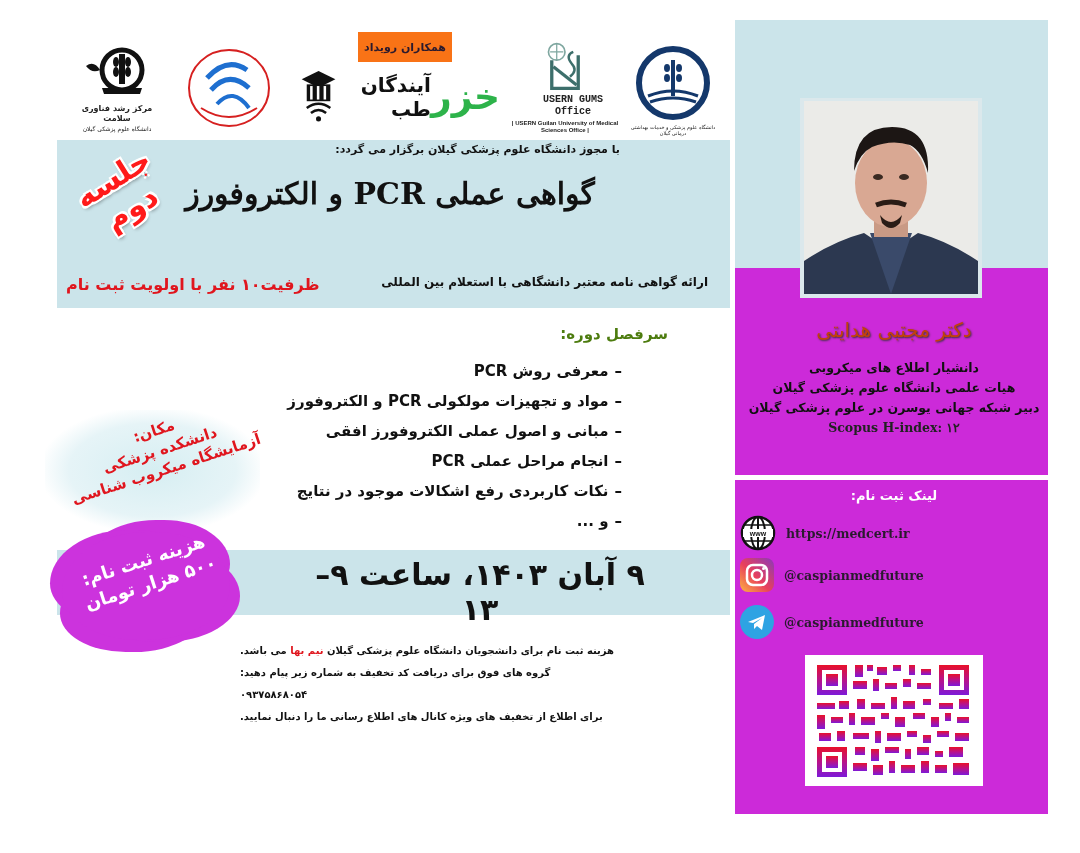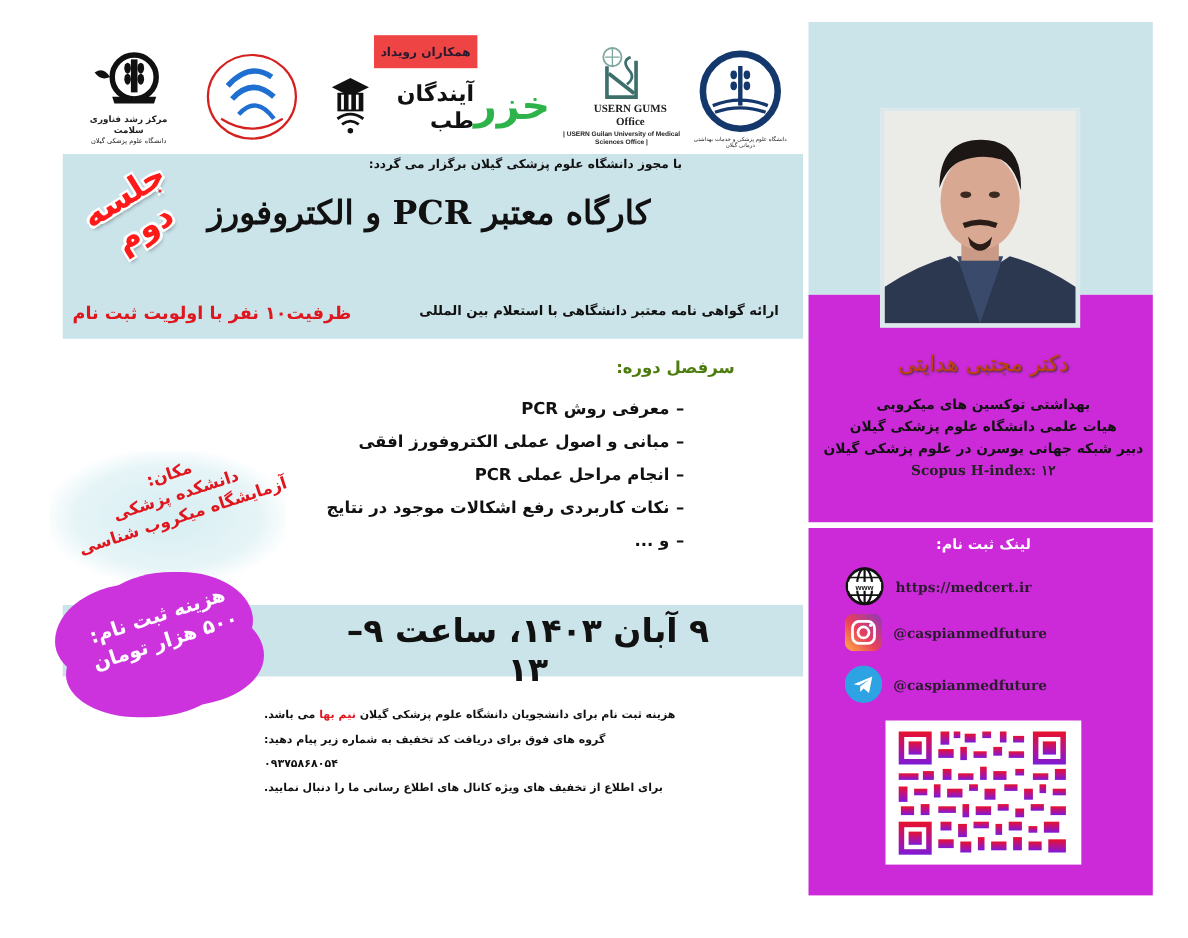--- a/index.html
+++ b/index.html
@@ -1,20 +1,20 @@
 <!DOCTYPE html>
 <html><head>
 <meta charset="utf-8">
 <style>
   html,body{margin:0;padding:0;}
   body{width:1080px;height:853px;background:#ffffff;position:relative;overflow:hidden;font-family:"DejaVu Sans","Liberation Sans",sans-serif;}
   .abs{position:absolute;}
   .rtl{direction:rtl;}
   
-  .partners-label{left:340px;top:32px;width:94px;height:30px;background:#ef4444;color:#2a1a2e;font-weight:bold;font-size:11px;display:flex;align-items:center;justify-content:center;}
+  .partners-label{left:358px;top:32px;width:94px;height:30px;background:#f97316;color:#2a1a2e;font-weight:bold;font-size:11px;display:flex;align-items:center;justify-content:center;}
   .logo{top:44px;height:92px;display:flex;flex-direction:column;align-items:center;justify-content:flex-start;}
   .logo svg{display:block;}
   .logo-cap{font-size:8px;font-weight:bold;color:#222;text-align:center;line-height:1.2;margin-top:2px;}
   .logo-cap.small{font-size:6px;font-weight:normal;}
   
   .header-band{left:57px;top:140px;width:673px;height:168px;background:#cbe4ea;}
   .permit{right:460px;top:143px;font-size:11px;font-weight:bold;color:#111;}
   .title{left:180px;top:176px;width:420px;text-align:center;font-size:30px;font-weight:bold;color:#111;font-family:"DejaVu Serif","Liberation Serif",serif;}
   .session{left:62px;top:158px;width:120px;text-align:center;font-size:30px;font-weight:bold;color:#ff1a1a;transform:rotate(-32deg);text-shadow:2px 2px 0 #fff,-2px -2px 0 #fff,2px -2px 0 #fff,-2px 2px 0 #fff,0 3px 4px rgba(0,0,0,.4);}
   .cert{right:372px;top:275px;font-size:12px;font-weight:bold;color:#111;}
@@ -39,21 +39,21 @@
   .rp-top{left:735px;top:20px;width:313px;height:248px;background:#cbe4ea;}
   .rp-mag{left:735px;top:268px;width:313px;height:207px;background:#cc2ad9;}
   .rp-sep{left:735px;top:475px;width:313px;height:5px;background:#ffffff;}
   .rp-mag2{left:735px;top:480px;width:313px;height:334px;background:#cc2ad9;}
   .photo-frame{left:800px;top:98px;width:182px;height:200px;background:#dbe8ec;}
   .photo{left:804px;top:101px;width:174px;height:193px;background:#e9e9e7;overflow:hidden;}
   .name{left:740px;top:318px;width:308px;text-align:center;font-size:20px;font-weight:normal;color:#c2410c;text-shadow:1px 1px 2px #333;}
   .bio{left:740px;top:358px;width:308px;text-align:center;font-size:12.5px;font-weight:bold;color:#111;line-height:20px;}
   .bio .scopus{font-family:"DejaVu Serif","Liberation Serif",serif;color:#222;}
   .reg-title{left:740px;top:488px;width:308px;text-align:center;font-size:13px;font-weight:bold;color:#fff;}
-  .link-row{left:768px;display:flex;align-items:center;gap:10px;}
+  .link-row{left:740px;display:flex;align-items:center;gap:10px;}
   .link-row .txt{font-family:"DejaVu Serif","Liberation Serif",serif;font-weight:bold;font-size:12.5px;color:#2a1a2e;}
   .qr-box{left:805px;top:655px;width:178px;height:131px;background:#fff;}
 </style>
 </head>
 <body>
 
 <div class="abs partners-label rtl">همکاران رویداد</div>
 
 <div class="abs logo" style="left:72px;width:90px;">
   <svg width="70" height="58" viewBox="0 0 70 58">
@@ -100,47 +100,48 @@
 </div>
 
 <div class="abs logo" style="left:510px;width:110px;top:42px;">
   <svg width="56" height="60" viewBox="0 0 56 60">
     <circle cx="18" cy="12" r="10" fill="none" stroke="#7fa7a0" stroke-width="2"></circle>
     <path d="M10 12 h16 M18 2 v20" stroke="#7fa7a0" stroke-width="1.5"></path>
     <path d="M12 22 v34 h32 v-40" stroke="#3d6f6b" stroke-width="4" fill="none"></path>
     <path d="M14 30 l28 22" stroke="#3d6f6b" stroke-width="4"></path>
     <path d="M38 12 q-10 4 -2 14 q8 8 -2 16" stroke="#3d6f6b" stroke-width="3" fill="none"></path>
   </svg>
-  <div class="logo-cap" style="font-family:Liberation Serif, serif;font-size:10px;margin-left:16px;">USERN GUMS Office</div>
+  <div class="logo-cap" style="font-family:Liberation Mono, monospace;font-size:10px;margin-left:16px;">USERN GUMS Office</div>
   <div class="logo-cap small" style="font-family:'Liberation Sans',sans-serif;font-weight:bold;">| USERN Guilan University of Medical Sciences Office |</div>
 </div>
 
 <div class="abs logo" style="left:630px;width:86px;top:44px;">
   <svg width="78" height="78" viewBox="0 0 78 78">
     <circle cx="39" cy="39" r="34" fill="none" stroke="#14386b" stroke-width="6"></circle>
     <rect x="37" y="16" width="4" height="36" fill="#14386b"></rect>
     <ellipse cx="33" cy="24" rx="3" ry="4" fill="#14386b"></ellipse>
       <ellipse cx="45" cy="24" rx="3" ry="4" fill="#14386b"></ellipse>
     <ellipse cx="33" cy="34" rx="3" ry="4" fill="#14386b"></ellipse>
       <ellipse cx="45" cy="34" rx="3" ry="4" fill="#14386b"></ellipse>
     <path d="M14 52 q25 -10 50 0 M16 58 q23 -8 46 0" stroke="#14386b" stroke-width="3" fill="none"></path>
   </svg>
   <div class="logo-cap small rtl" style="font-size:5px;">دانشگاه علوم پزشکی و خدمات بهداشتی درمانی گیلان</div>
 </div>
 
 <div class="abs header-band"></div>
 <div class="abs permit rtl">با مجوز دانشگاه علوم پزشکی گیلان برگزار می گردد:</div>
-<div class="abs title rtl">کارگاه معتبر PCR و الکتروفورز</div>
+<div class="abs title rtl">گواهی عملی PCR و الکتروفورز</div>
 <div class="abs session rtl">جلسه دوم</div>
 <div class="abs cert rtl">ارائه گواهی نامه معتبر دانشگاهی با استعلام بین المللی</div>
 <div class="abs capacity rtl">ظرفیت۱۰ نفر با اولویت ثبت نام</div>
 
 <div class="abs syl-title rtl">سرفصل دوره:</div>
 <ul class="abs syl-list rtl">
   <li><span class="dash">–</span><span>معرفی روش PCR</span></li>
+  <li><span class="dash">–</span><span>مواد و تجهیزات مولکولی  PCR و الکتروفورز</span></li>
   <li><span class="dash">–</span><span>مبانی و اصول عملی الکتروفورز افقی</span></li>
   <li><span class="dash">–</span><span>انجام مراحل عملی PCR</span></li>
   <li><span class="dash">–</span><span>نکات کاربردی رفع اشکالات موجود در نتایج</span></li>
   <li><span class="dash">–</span><span>و ...</span></li>
 </ul>
 
 <div class="abs loc-cloud"></div>
 <div class="abs loc-text rtl">
   <div>مکان:</div>
   <div>دانشکده پزشکی</div>
@@ -179,21 +180,21 @@
     <path d="M50 70 Q50 26 88 26 Q126 26 124 72 Q118 50 106 44 Q88 38 68 46 Q56 52 50 70 Z" fill="#1c1614"></path>
     <ellipse cx="74" cy="76" rx="5" ry="3" fill="#3a2a22"></ellipse>
     <ellipse cx="100" cy="76" rx="5" ry="3" fill="#3a2a22"></ellipse>
     <path d="M72 104 Q87 98 102 104" stroke="#2a1c16" stroke-width="5" fill="none"></path>
     <path d="M76 114 Q87 128 98 114 L96 122 Q87 132 78 122 Z" fill="#2a1c16"></path>
   </svg>
 </div>
 
 <div class="abs name rtl">دکتر مجتبی هدایتی</div>
 <div class="abs bio rtl">
-  <div>بهداشتی توکسین های میکروبی</div>
+  <div>دانشیار اطلاع های میکروبی</div>
   <div>هیات علمی دانشگاه علوم پزشکی گیلان</div>
   <div>دبیر شبکه جهانی یوسرن در علوم پزشکی گیلان</div>
   <div class="scopus" style="direction:ltr;">Scopus H-index: ۱۲</div>
 </div>
 
 <div class="abs reg-title rtl">لینک ثبت نام:</div>
 
 <div class="abs link-row" style="top:515px;">
   <svg width="36" height="36" viewBox="0 0 36 36">
     <circle cx="18" cy="18" r="16" fill="#fff" stroke="#111" stroke-width="2.5"></circle>

